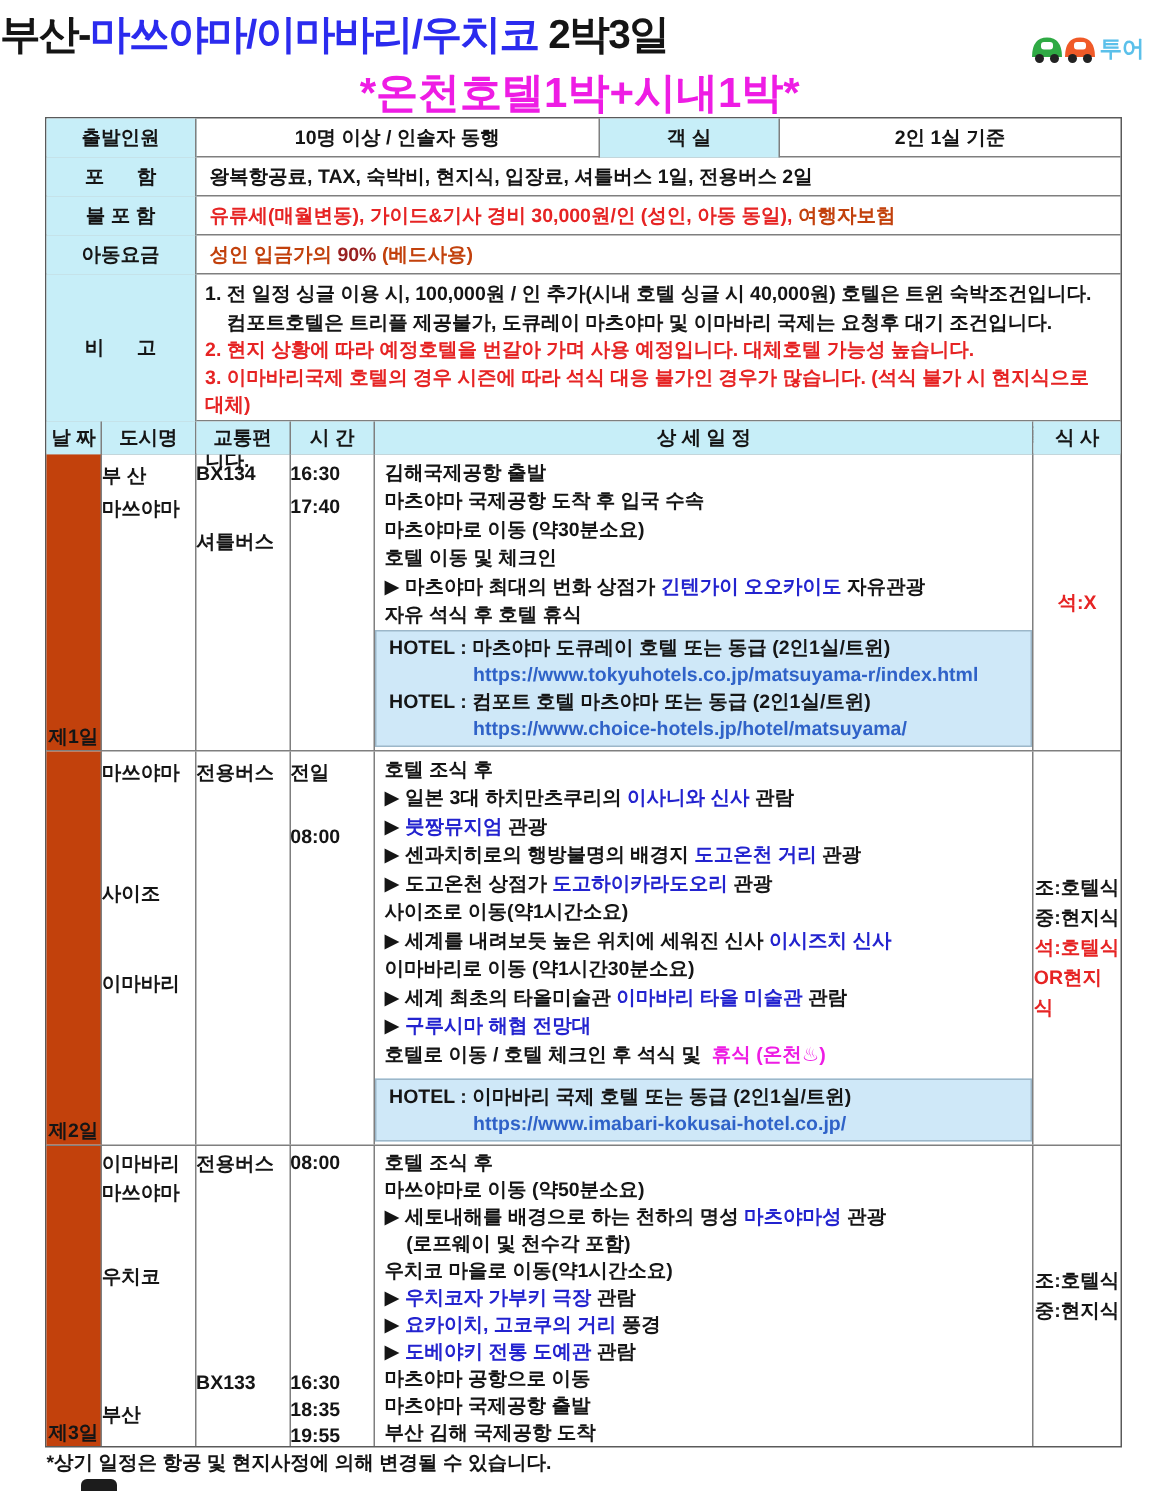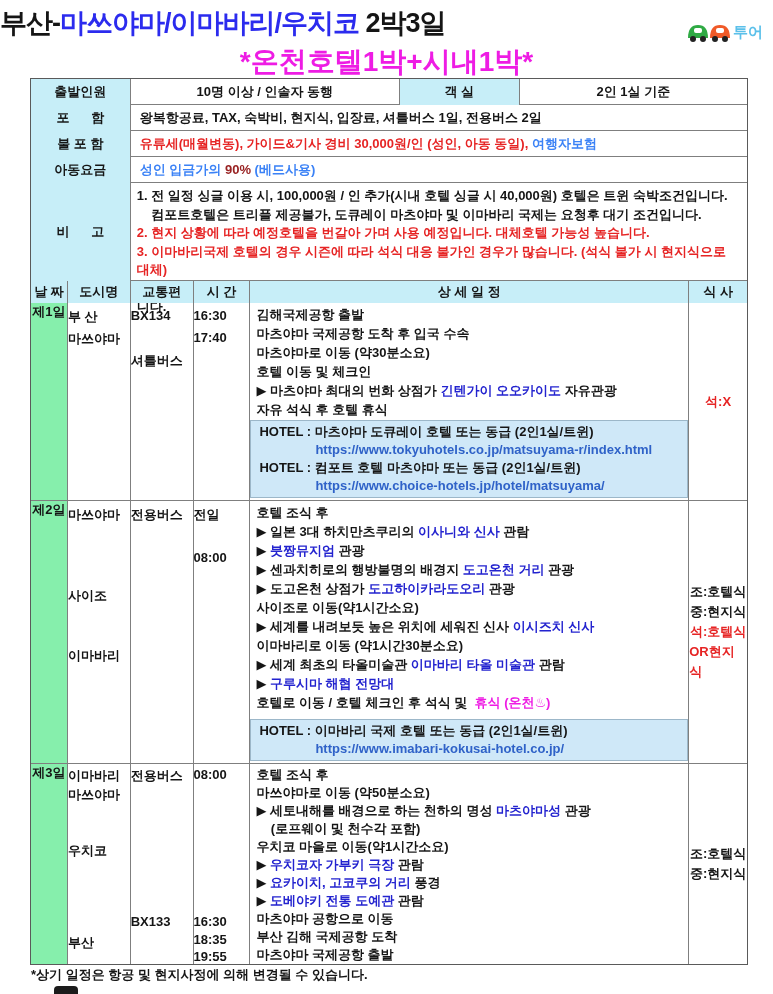--- a/index.html
+++ b/index.html
@@ -29,30 +29,30 @@
   span { white-space:pre-wrap; }
 
   .h26 { height:26px;align-items:center; } .h98 { height:98px; } .h22 { height:22px; }
   .w-label { width:100px; } .w-val { width:618px; }
   .w-v1 { width:270px; } .w-l2 { width:120px; } .w-v2 { width:228px; }
 
   .remarks { padding:4px 6px; line-height:18.5px; font-weight:600; }
   .remarks div { white-space:pre-wrap; }
 
   .red  { color:#e62424; }
-  .blue { color:#3b82f6; }
+  .blue { color:#c2410c; }
   .link { color:#2f62c8; }
   .mag  { color:#ee1ce4; font-weight:bold; }
   .dred { color:#992222; }
   .bold { font-weight:bold; }
 
   
   .w-date{width:37px;} .w-city{width:63px;} .w-tr{width:63px;}
   .w-time{width:57px;} .w-detail{width:440px;} .w-meal{width:58px;}
-  .daycell { background:#86efac; display:flex; align-items:flex-start; justify-content:center; font-weight:bold; }
+  .daycell { background:#c2410c; display:flex; align-items:flex-end; justify-content:center; font-weight:bold; }
   .pos { position:absolute; left:0; width:100%; text-align:left; font-weight:600; }
   .detail { padding:2px 0 0 6px; display:flex; flex-direction:column; font-weight:600; }
   .d1 .dline { line-height:19px; }
   .d2 .dline { line-height:19px; }
   .d3 .dline { line-height:18px; }
   .hl { color:#2323cf; font-weight:bold; }
   .hotelbox { margin-top:auto; margin-left:-6px; margin-bottom:2px; background:#cfe8f8;
               border:1px solid #9cb7c9; padding:2px 4px 2px 8px; line-height:18px; }
   .hotelbox .url { padding-left:56px; }
   .meal { display:flex; flex-direction:column; align-items:center; justify-content:center;
@@ -227,22 +227,22 @@
       <div class="cell w-detail detail d3">
         <div class="dline"><span>호텔 조식 후</span></div>
         <div class="dline"><span>마쓰야마로 이동 (약50분소요)</span></div>
         <div class="dline"><span>▶ 세토내해를 배경으로 하는 천하의 명성 </span><span class="hl">마츠야마성</span><span> 관광</span></div>
         <div class="dline"><span>    (로프웨이 및 천수각 포함)</span></div>
         <div class="dline"><span>우치코 마을로 이동(약1시간소요)</span></div>
         <div class="dline"><span>▶ </span><span class="hl">우치코자 가부키 극장</span><span> 관람</span></div>
         <div class="dline"><span>▶ </span><span class="hl">요카이치, 고코쿠의 거리</span><span> 풍경</span></div>
         <div class="dline"><span>▶ </span><span class="hl">도베야키 전통 도예관</span><span> 관람</span></div>
         <div class="dline"><span>마츠야마 공항으로 이동</span></div>
+        <div class="dline"><span>마츠야마 국제공항 출발</span></div>
         <div class="dline"><span>부산 김해 국제공항 도착</span></div>
-        <div class="dline"><span>마츠야마 국제공항 출발</span></div>
       </div>
       <div class="cell w-meal meal">
         <span>조:호텔식</span>
         <span>중:현지식</span>
       </div>
     </div>
 
   </div>
 
   <div class="footnote">*상기 일정은 항공 및 현지사정에 의해 변경될 수 있습니다.</div>

